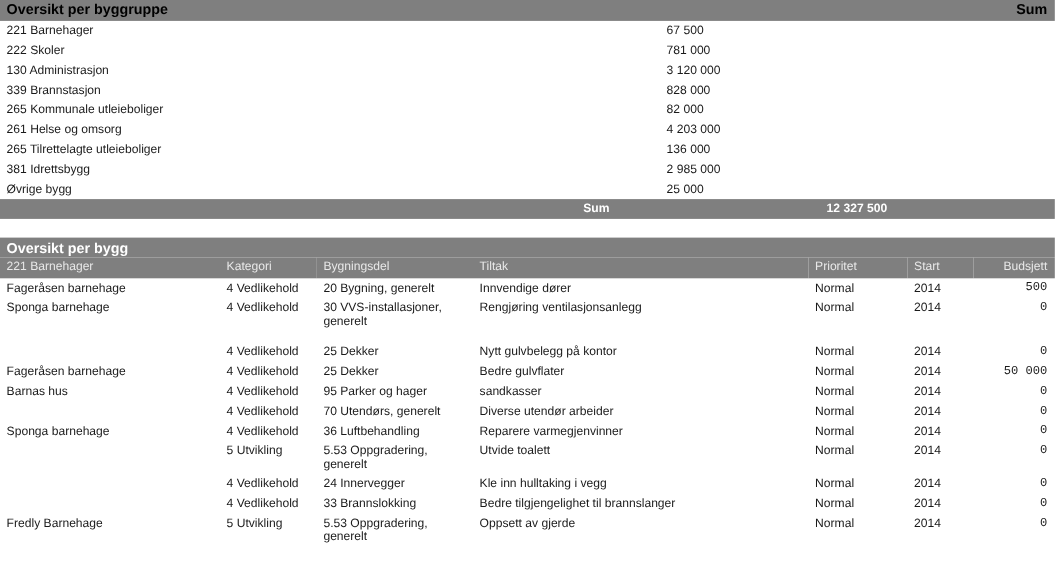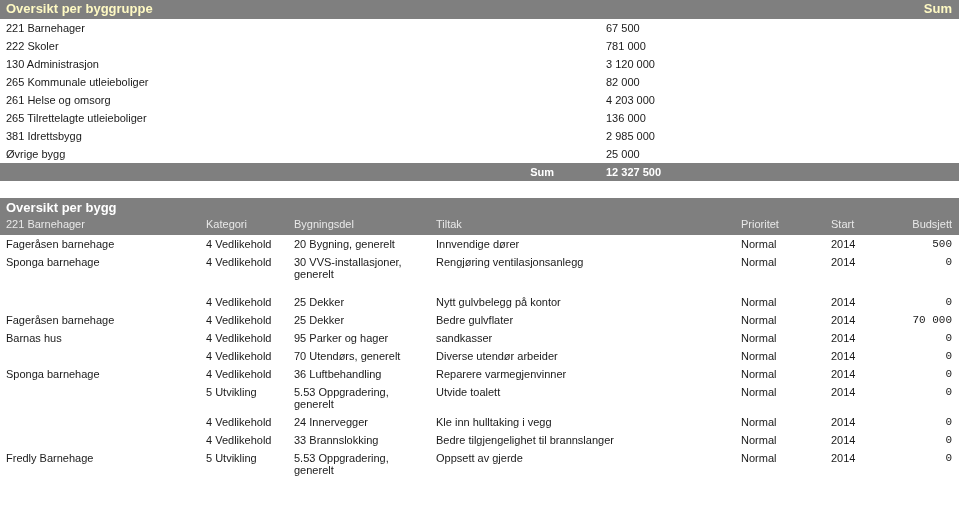--- a/index.html
+++ b/index.html
@@ -24,21 +24,21 @@
   }
 
   
   .t1 {
     width: 959px;
     border-collapse: collapse;
     table-layout: fixed;
   }
   .t1 .title-bar td {
     background: #7f7f7f;
-    color: #fef9c3;
+    color: #000000;
     font-weight: bold;
     font-size: 13px;
     padding: 2px 6px 3px 6px;
     line-height: 14px;
   }
   .t1 td.grp-name {
     padding: 3px 6px 3px 6px;
     text-align: left;
     white-space: nowrap;
   }
@@ -52,21 +52,21 @@
     color: #ffffff;
     font-weight: bold;
     padding: 3px 7px 3px 6px;
     white-space: nowrap;
   }
   .t1 .sumrow td.sum-label {
     text-align: right;
     padding-right: 46px;
   }
   .t1 .sumrow td.sum-value {
-    text-align: left;
+    text-align: center;
   }
   .t1-title-right {
     text-align: right;
     padding-right: 7px !important;
     font-weight: bold;
   }
 
   .gap {
     height: 17px;
   }
@@ -147,20 +147,24 @@
           <td class="grp-name">221 Barnehager</td>
           <td class="grp-sum">67 500</td>
         </tr>
         <tr>
           <td class="grp-name">222 Skoler</td>
           <td class="grp-sum">781 000</td>
         </tr>
         <tr>
           <td class="grp-name">130 Administrasjon</td>
           <td class="grp-sum">3 120 000</td>
+        </tr>
+        <tr>
+          <td class="grp-name">339 Brannstasjon</td>
+          <td class="grp-sum">828 000</td>
         </tr>
         <tr>
           <td class="grp-name">265 Kommunale utleieboliger</td>
           <td class="grp-sum">82 000</td>
         </tr>
         <tr>
           <td class="grp-name">261 Helse og omsorg</td>
           <td class="grp-sum">4 203 000</td>
         </tr>
         <tr>
@@ -238,21 +242,21 @@
           <td class="nw">2014</td>
           <td class="r">0</td>
         </tr>
         <tr>
           <td class="nw">Fageråsen barnehage</td>
           <td class="nw">4 Vedlikehold</td>
           <td>25 Dekker</td>
           <td class="nw">Bedre gulvflater</td>
           <td class="nw">Normal</td>
           <td class="nw">2014</td>
-          <td class="r">70 000</td>
+          <td class="r">50 000</td>
         </tr>
         <tr>
           <td class="nw">Barnas hus</td>
           <td class="nw">4 Vedlikehold</td>
           <td>95 Parker og hager</td>
           <td class="nw">sandkasser</td>
           <td class="nw">Normal</td>
           <td class="nw">2014</td>
           <td class="r">0</td>
         </tr>

